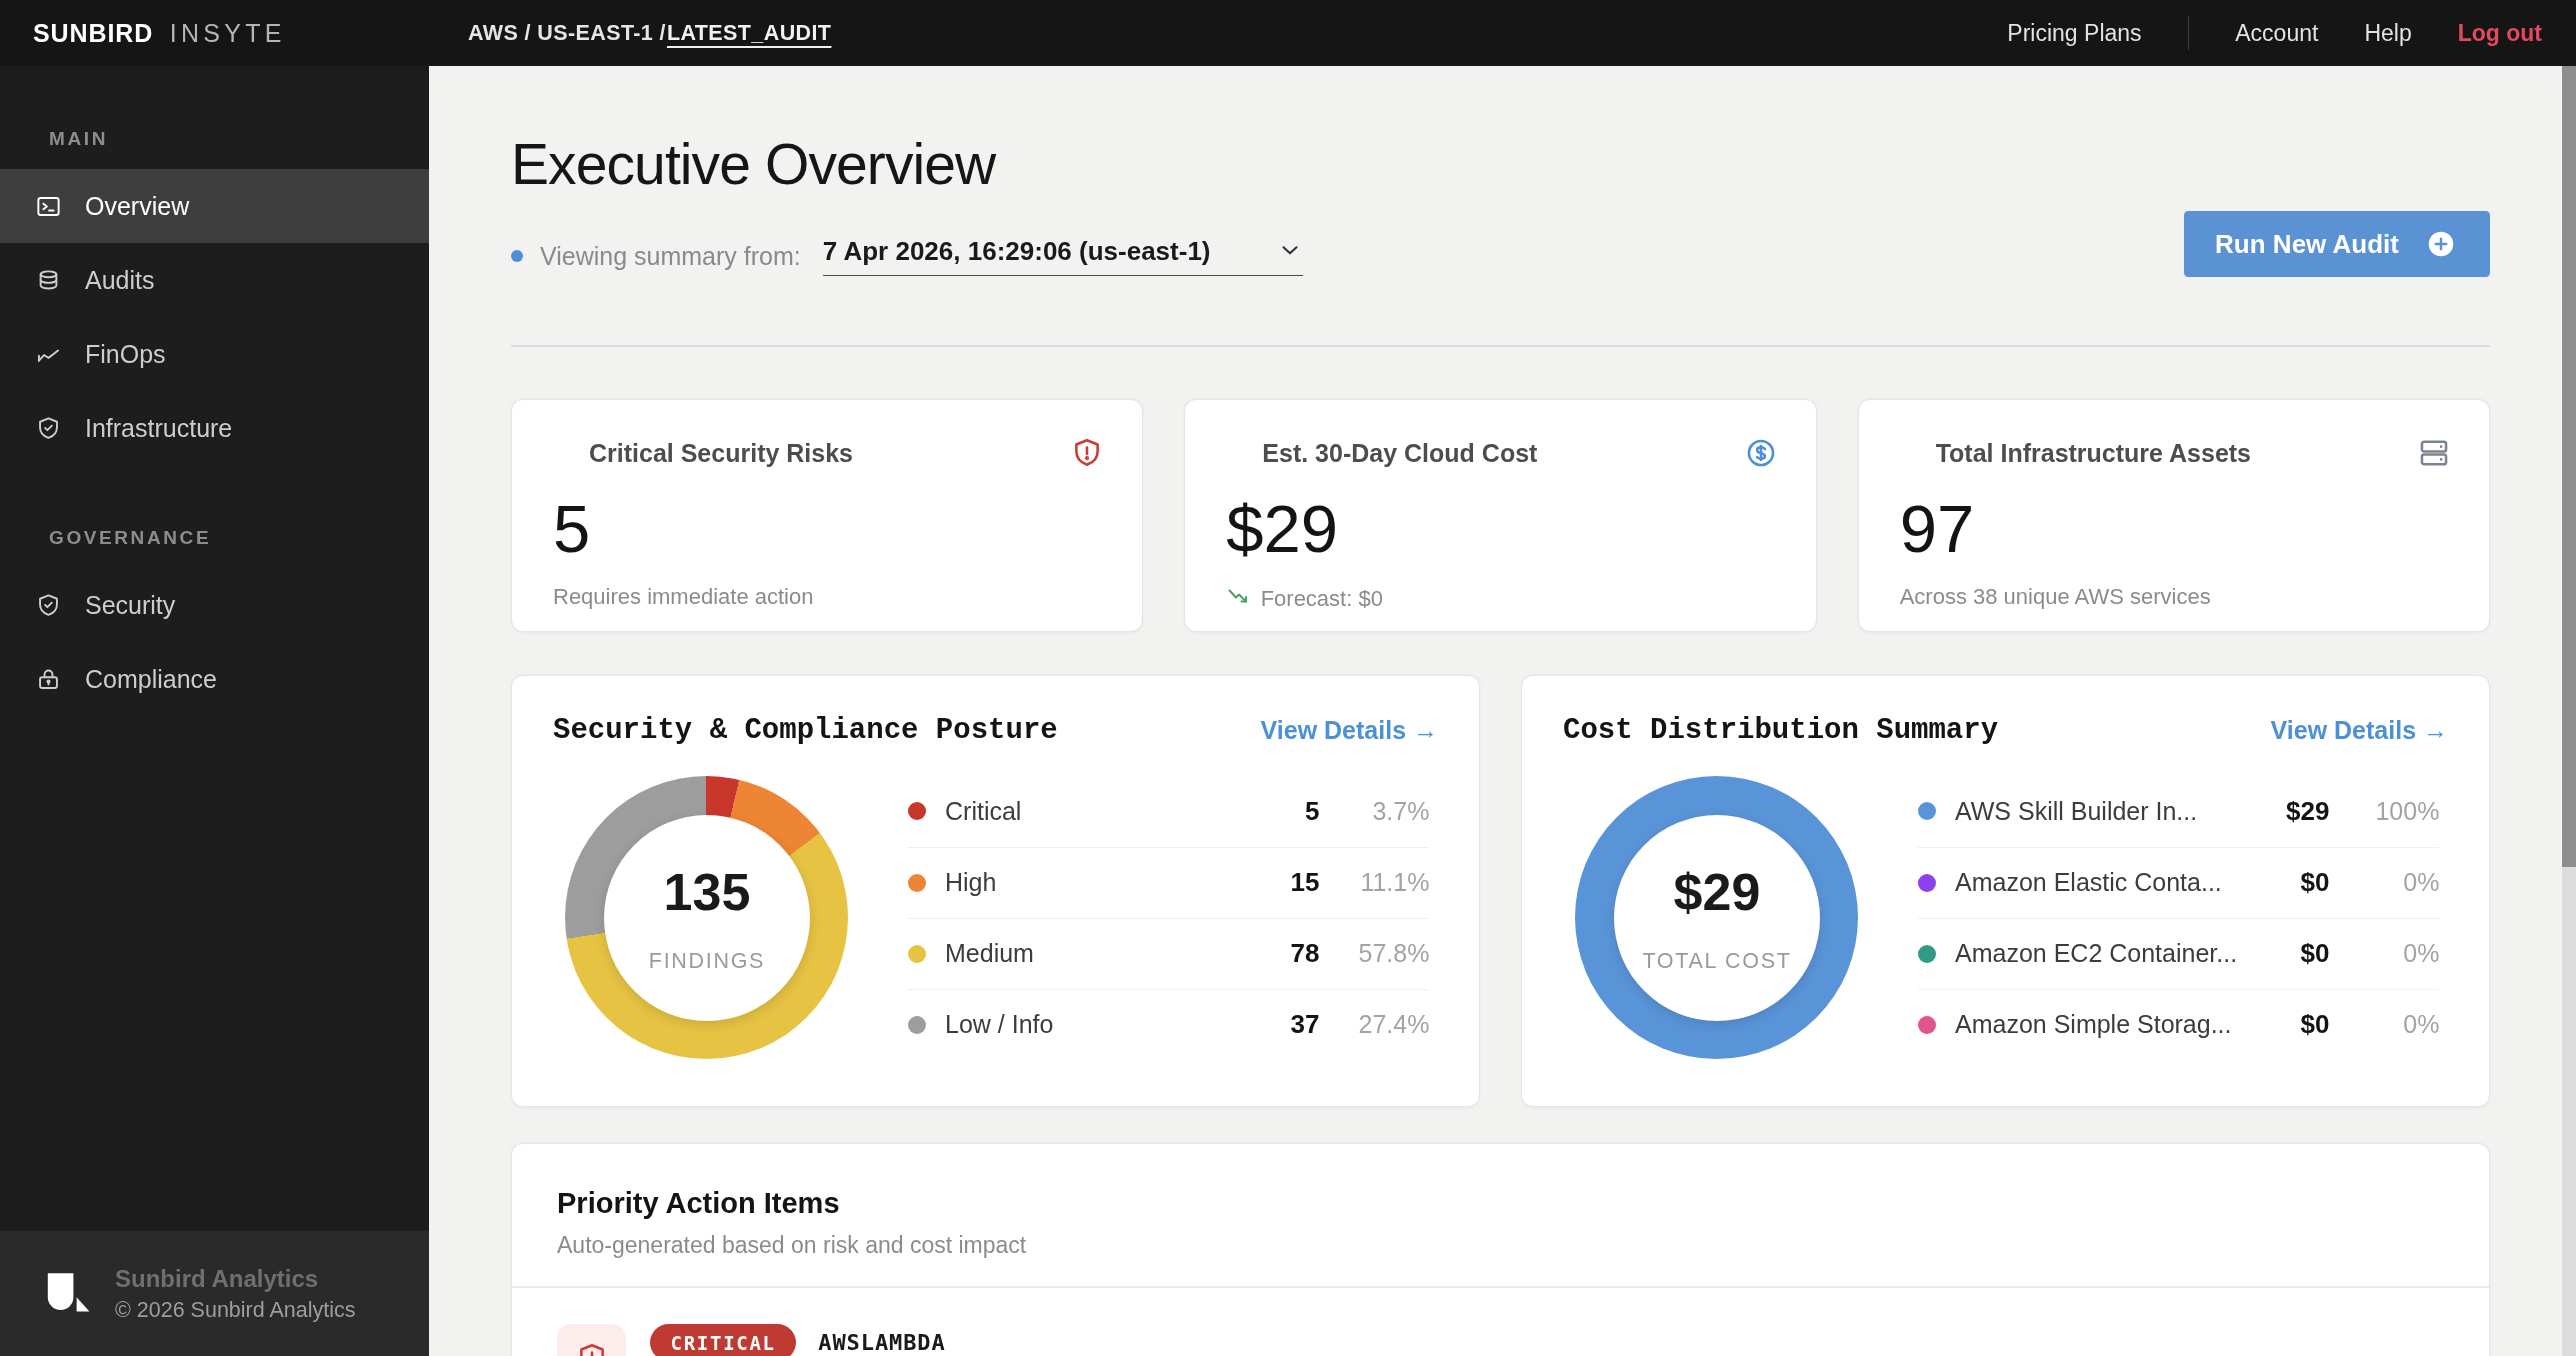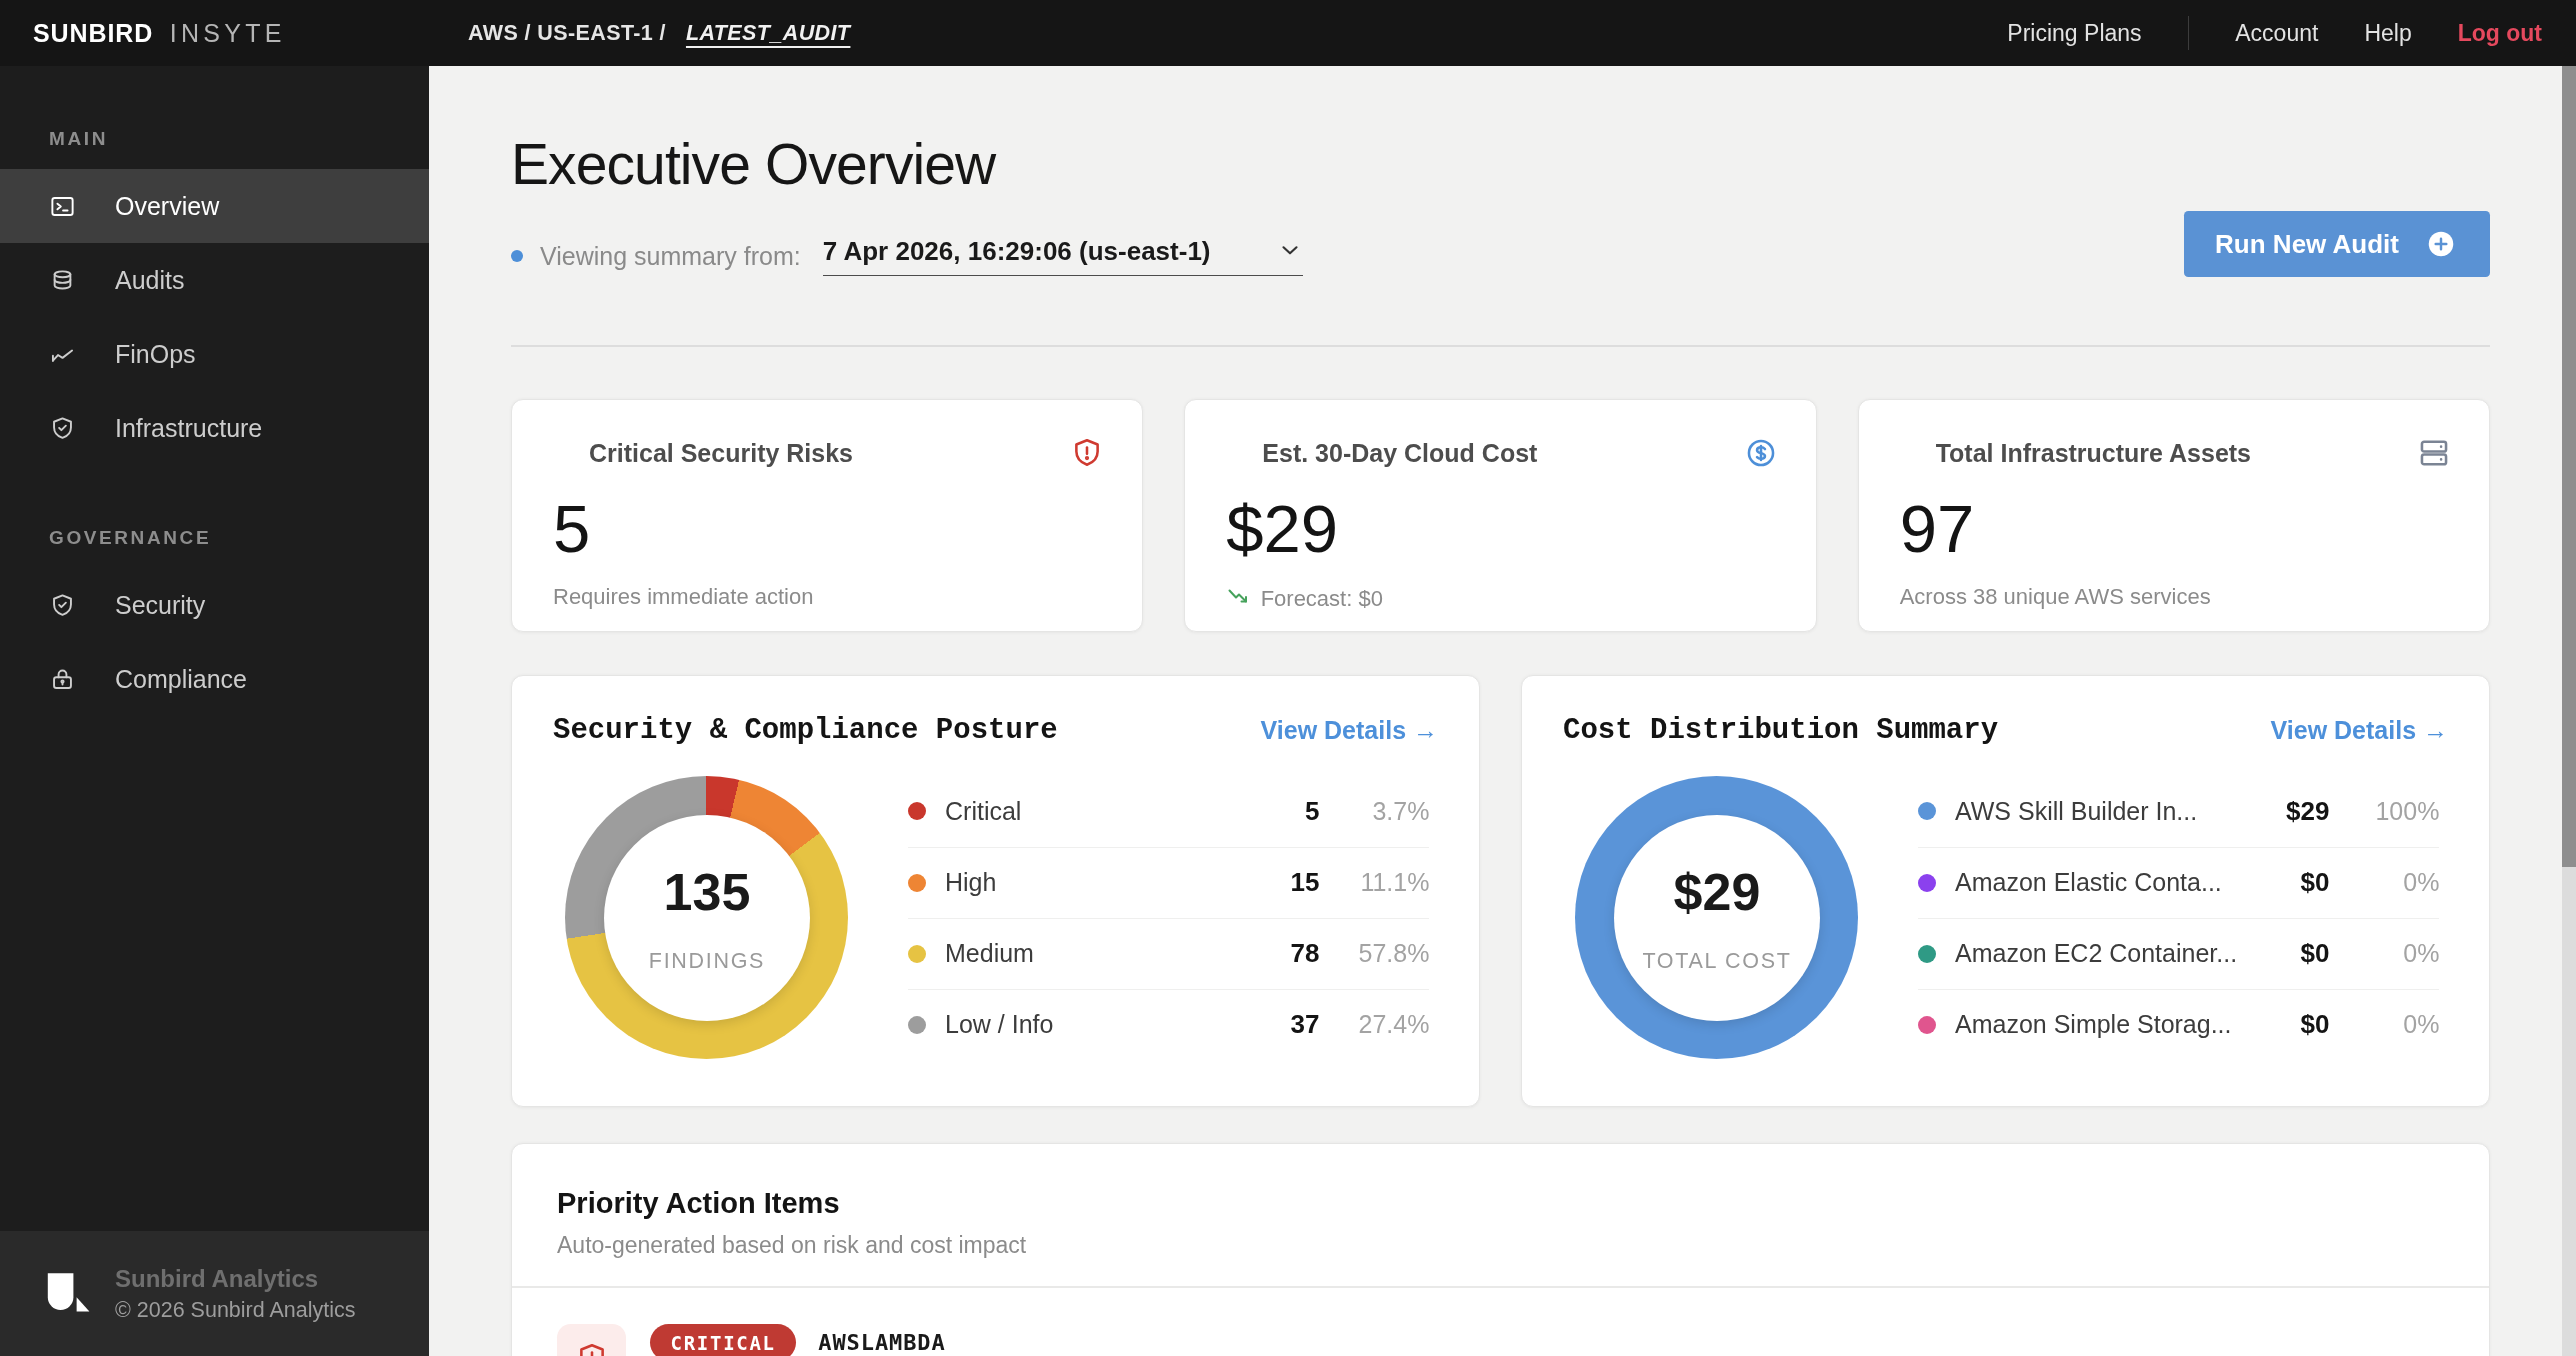--- a/index.html
+++ b/index.html
@@ -7,32 +7,32 @@
               font-family:"Liberation Sans", sans-serif; }
 
   
   .topbar { position:absolute; left:0; top:0; width:2576px; height:66px; background:#151515;
             display:flex; align-items:center; z-index:30; }
   .logo { padding-left:33px; font-size:25px; letter-spacing:0.9px; white-space:nowrap; }
   .logo .lg1 { color:#ffffff; font-weight:700; }
   .logo .lg2 { color:#b5b5b5; font-weight:300; letter-spacing:4.3px; margin-left:8.6px; }
   .breadcrumb { position:absolute; left:468px; top:0; height:66px; display:flex; align-items:center;
                 color:#f1f1f1; font-size:21.5px; font-weight:600; letter-spacing:0.4px; }
-  .breadcrumb .bc-cur { text-decoration:underline; text-underline-offset:6px; text-decoration-thickness:1.7px; margin-left:20px;font-style:italic;}
+  .breadcrumb .bc-cur { text-decoration:underline; text-underline-offset:6px; text-decoration-thickness:1.7px; margin-left:1px;}
   .breadcrumb .bc-pre { opacity:.95; }
   .top-links { margin-left:auto; display:flex; align-items:center; padding-right:34px; gap:46px; }
   .top-link { color:#e3e3e3; font-size:23px; cursor:pointer; }
   .top-sep { width:1.7px; height:34px; background:#3c3c3c; }
   .top-link.logout { color:#e5495e; font-weight:600; }
 
   
   .sidebar { position:absolute; left:0; top:66px; width:429px; height:1291px; background:#1d1d1d; z-index:20; }
   .side-section-label { color:#8d8d8d; font-size:19px; letter-spacing:2.6px; font-weight:600;
                         padding:0 0 0 49px; margin-top:62px; margin-bottom:19px; }
-  .side-item { height:74px; display:flex; align-items:center; padding-left:49px; gap:39px;
+  .side-item { height:74px; display:flex; align-items:center; padding-left:35px; gap:23px;
                color:#cdcdcd; font-size:25px; cursor:pointer; }
   .side-item.active { background:#3e3e3e; color:#ffffff; }
   .side-icon { width:27px; height:27px; flex:0 0 27px; display:flex; }
   .side-icon svg { width:27px; height:27px; stroke:currentColor; fill:none; stroke-width:1.7;
                    stroke-linecap:round; stroke-linejoin:round; }
   .side-footer { position:absolute; left:0; bottom:0; width:429px; height:126px; background:#2a2a2a;
                  display:flex; align-items:center; padding-left:43px; }
   .side-footer svg { width:48px; height:48px; }
   .sf-text { margin-left:24px; }
   .sf-name { color:#6f6f6f; font-weight:700; font-size:24px; }

